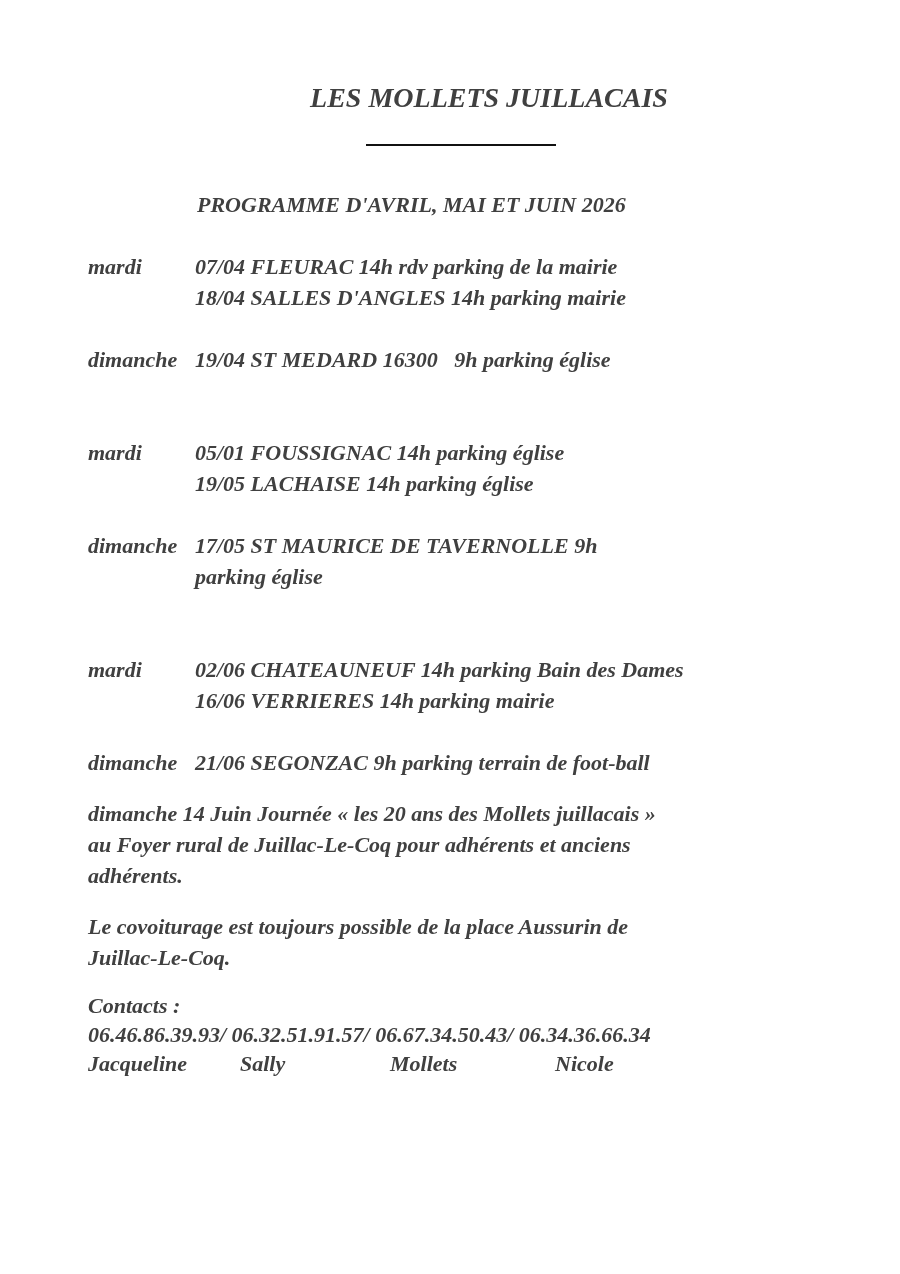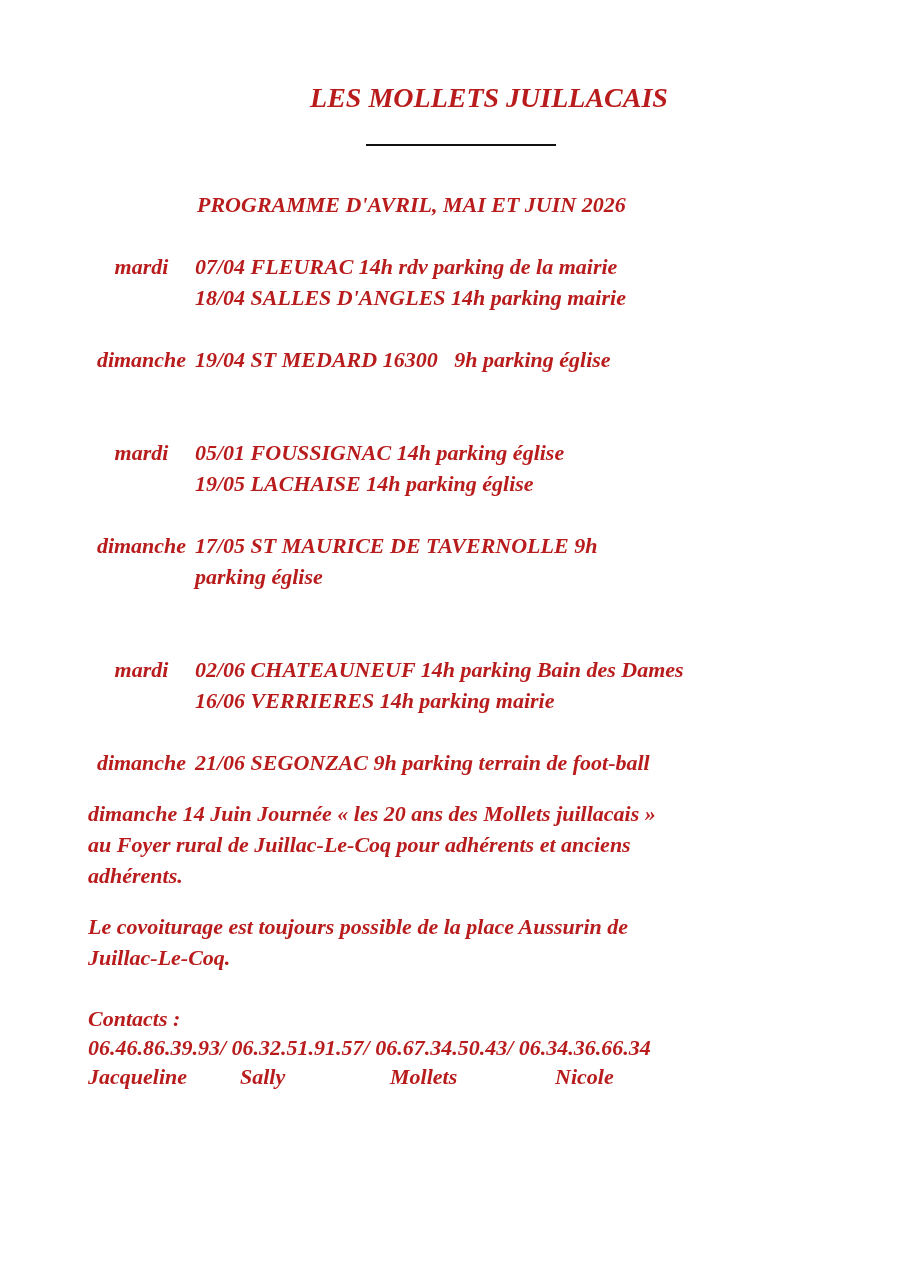--- a/index.html
+++ b/index.html
@@ -7,21 +7,21 @@
   body {
     width: 900px;
     height: 1274px;
     background: #ffffff;
     font-family: "Liberation Serif", serif;
   }
   .page {
     width: 900px;
     height: 1274px;
     background: #ffffff;
-    color: #b91c1c;
+    color: #404040;
     font-weight: bold;
     font-style: italic;
     padding: 80px 50px 0 88px;
     overflow: hidden;
   }
   .title {
     font-size: 28px;
     line-height: 36px;
     text-align: center;
     padding-left: 40px;
@@ -41,33 +41,32 @@
   .group {
     display: flex;
     margin-top: 31px;
     font-size: 22px;
     line-height: 31px;
   }
   .group.mt2 { margin-top: 62px; }
   .day {
     flex: 0 0 107px;
     width: 107px;
-    text-align: center;
   }
   .entries { flex: 1; }
   .entry { white-space: pre-wrap; }
   .para {
     font-size: 22px;
     line-height: 31px;
     margin-top: 20px;
   }
   .contacts {
     font-size: 22px;
     line-height: 29px;
-    margin-top: 31px;
+    margin-top: 18px;
   }
   .names {
     display: grid;
     grid-template-columns: 152px 150px 165px auto;
   }
 </style>
 </head>
 <body>
 
 <div class="page">

